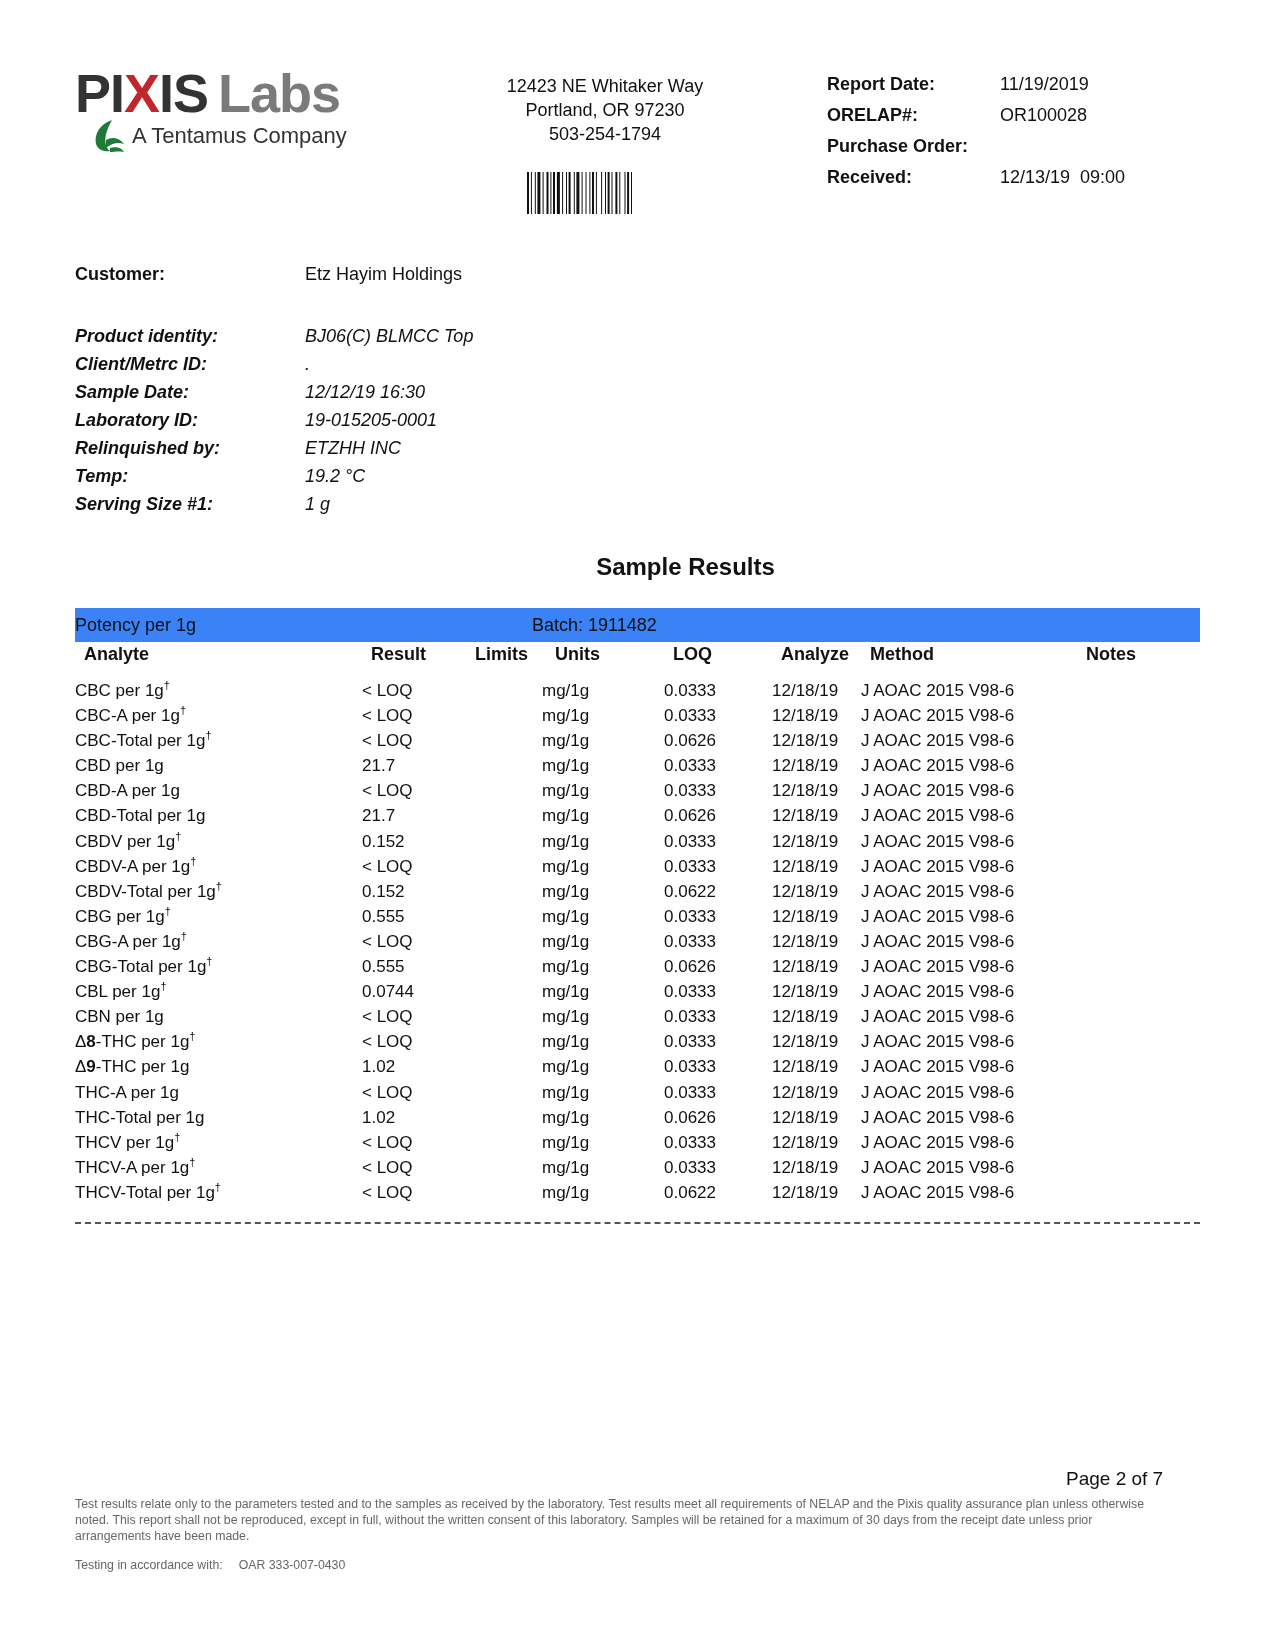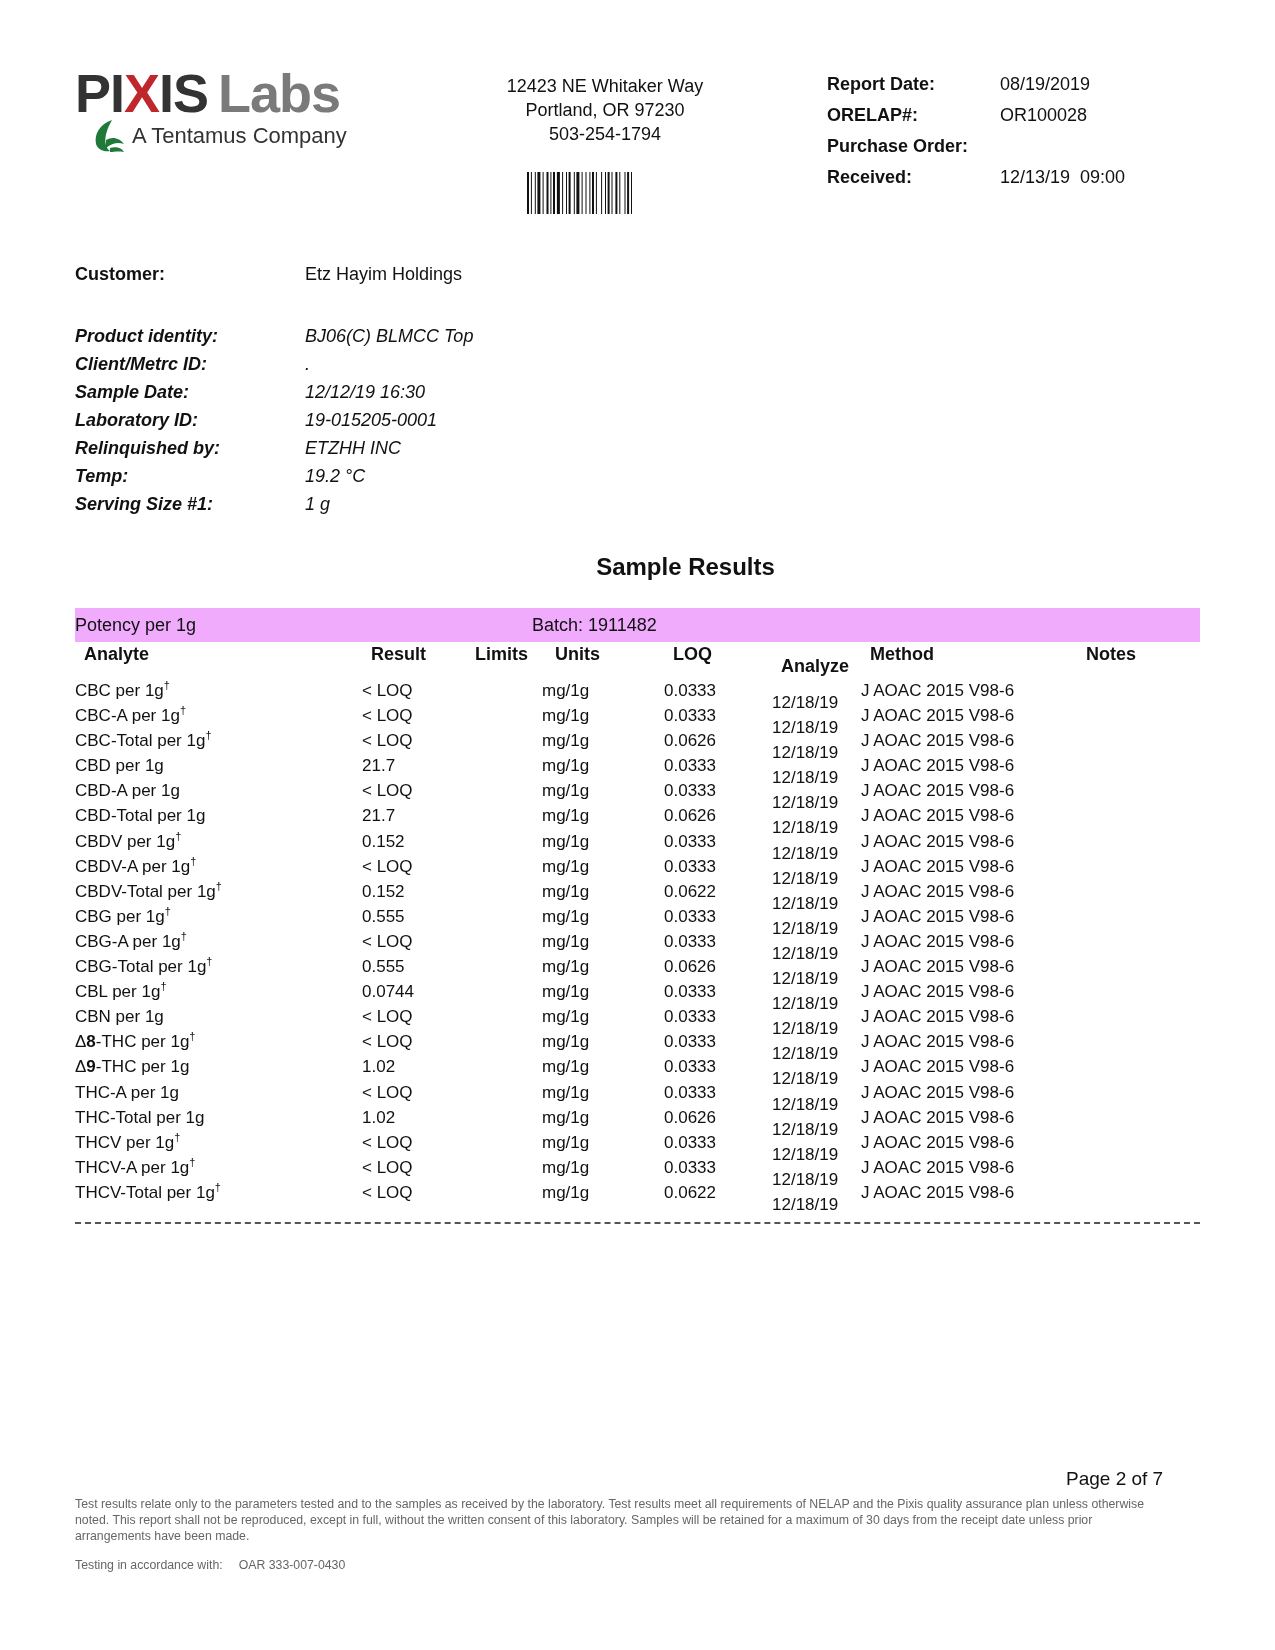--- a/index.html
+++ b/index.html
@@ -19,31 +19,31 @@
   .meta { left:827px; top:74px; font-size:18px; }
   .meta-row { height:31px; display:flex; }
   .meta-label { width:173px; font-weight:bold; }
   
   .info { left:75px; font-size:18px; }
   .info-row { display:flex; height:28px; align-items:flex-start; }
   .info-label { width:230px; font-weight:bold; }
   
   .section-title { left:0; width:1275px; top:553px; text-align:center; font-size:24px; font-weight:bold;padding-left:48px; }
   
-  .band { left:75px; top:608px; width:1125px; height:34px; background:#f0abfc; font-size:18px;text-decoration:underline; }
+  .band { left:75px; top:608px; width:1125px; height:34px; background:#3b82f6; font-size:18px;text-decoration:underline; }
   .band .potency { position:absolute; left:0; top:7px; }
   .band .batch { position:absolute; left:457px; top:7px; }
   .thead { left:84px; top:644px; width:1125px; height:26px; font-size:18px; font-weight:bold; }
   .col { position:absolute; white-space:nowrap; }
   .c-analyte { left:0; }
   .c-result { left:287px; }
   .c-limits { left:391px; }
   .c-units { left:471px; }
   .c-loq { left:589px; }
-  .c-analyze { left:697px;margin-top:12px; }
+  .c-analyze { left:697px; }
   .c-method { left:786px; }
   .c-notes { left:1002px; }
   .tbody { left:75px; top:681px; width:1125px; font-size:17px; }
   .trow { position:relative; height:25.1px; }
   .trow .c-units { left:467px; }
   .dagger { font-size:11px; vertical-align:super; line-height:0; }
   .delta-num { font-weight:bold; }
   .dashed { left:75px; top:1222px; width:1125px; border-top:2px dashed #555; height:0; }
   
   .page-num { left:1066px; top:1468px; font-size:19px; }
@@ -98,21 +98,21 @@
     <rect x="88.39999999999995" y="0" width="2" height="42" fill="#111"></rect>
     <rect x="92.29999999999994" y="0" width="1" height="42" fill="#111"></rect>
     <rect x="97.49999999999994" y="0" width="1" height="42" fill="#111"></rect>
     <rect x="100.09999999999994" y="0" width="2" height="42" fill="#111"></rect>
     <rect x="103.99999999999993" y="0" width="1" height="42" fill="#111"></rect>
   </svg>
 
 <div class="abs meta">
   <div class="meta-row">
     <span class="meta-label">Report Date:</span>
-    <span>08/19/2019</span>
+    <span>11/19/2019</span>
   </div>
   <div class="meta-row">
     <span class="meta-label">ORELAP#:</span>
     <span>OR100028</span>
   </div>
   <div class="meta-row">
     <span class="meta-label">Purchase Order:</span>
     <span></span>
   </div>
   <div class="meta-row">

